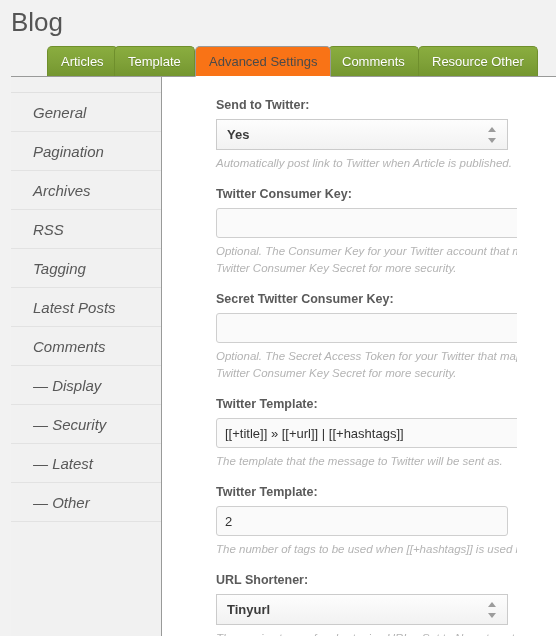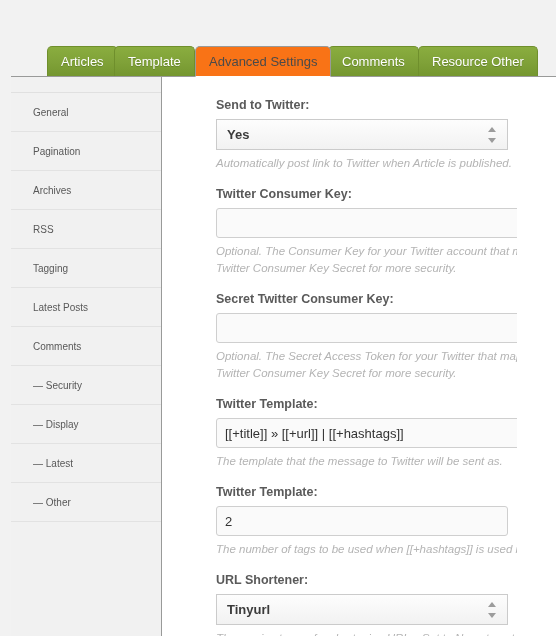--- a/index.html
+++ b/index.html
@@ -114,26 +114,27 @@
     left: 0;
     top: 16px;
     width: 150px;
   }
   .sidebar-item {
     position: relative;
     height: 39px;
     line-height: 39px;
     padding-left: 22px;
     box-sizing: border-box;
-    font-size: 10px;
+    font-size: 15px;
     color: #585858;
     border-bottom: 1px solid #e2e2e2;
     background: #f1f1f1;
     white-space: nowrap;
     cursor: pointer;
+    font-style: italic;
   }
   .sidebar-item.active {
     background: #ffffff;
     border-bottom: 1px solid #e2e2e2;
     border-top: 1px solid #e2e2e2;
     margin-top: -1px;
     color: #4a4a4a;
   }
 
   
@@ -240,20 +241,21 @@
   .select-spinner .tri.down {
     bottom: 0px;
     border-top: 5px solid #9c9c9c;
   }
 </style>
 </head>
 <body>
 
 <div id="page">
 
+  <div class="page-title">Blog</div>
 
   <div class="tabbar">
     <div class="tab" style="left:11px;">Articles</div>
     <div class="tab" style="left:78px;">Template</div>
     <div class="tab active" style="left:159px;">Advanced Settings</div>
     <div class="tab" style="left:292px;">Comments</div>
     <div class="tab" style="left:382px;">Resource Other</div>
   </div>
   <div class="tabbar-baseline"></div>
 
@@ -262,22 +264,22 @@
     <div class="sidebar">
       <div class="sidebar-topstrip"></div>
       <div class="sidebar-list">
         <div class="sidebar-item">General</div>
         <div class="sidebar-item">Pagination</div>
         <div class="sidebar-item">Archives</div>
         <div class="sidebar-item">RSS</div>
         <div class="sidebar-item">Tagging</div>
         <div class="sidebar-item">Latest Posts</div>
         <div class="sidebar-item">Comments</div>
+        <div class="sidebar-item">— Display</div>
         <div class="sidebar-item">— Security</div>
-        <div class="sidebar-item">— Display</div>
         <div class="sidebar-item">— Latest</div>
         <div class="sidebar-item">— Other</div>
       </div>
     </div>
 
     <div class="content">
       <div class="form-inner">
 
         <div class="field">
           <div class="field-label">Send to Twitter:</div>

